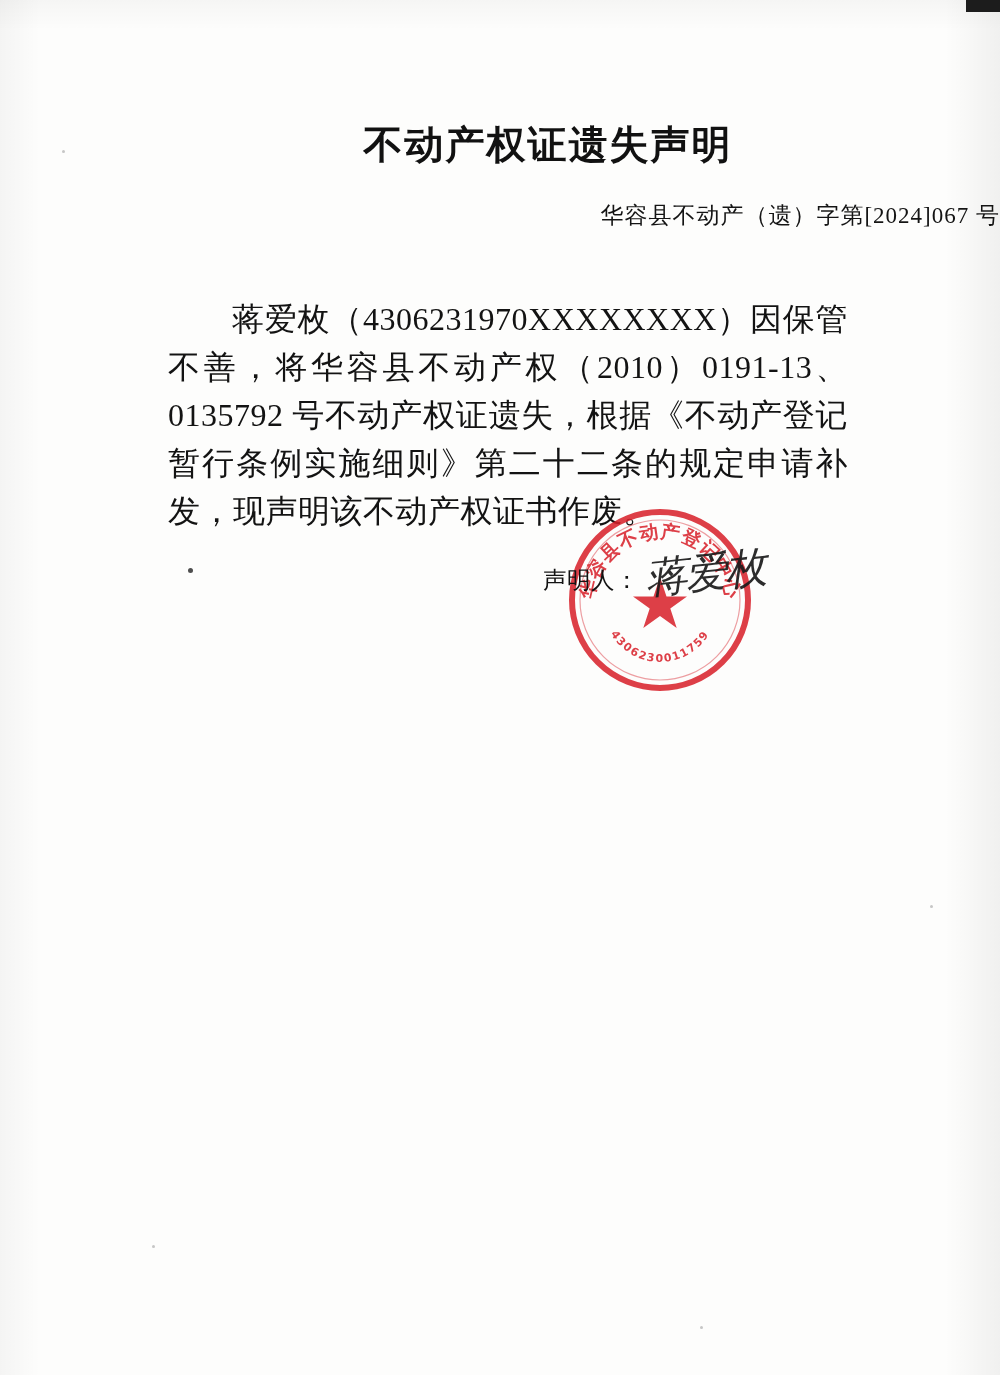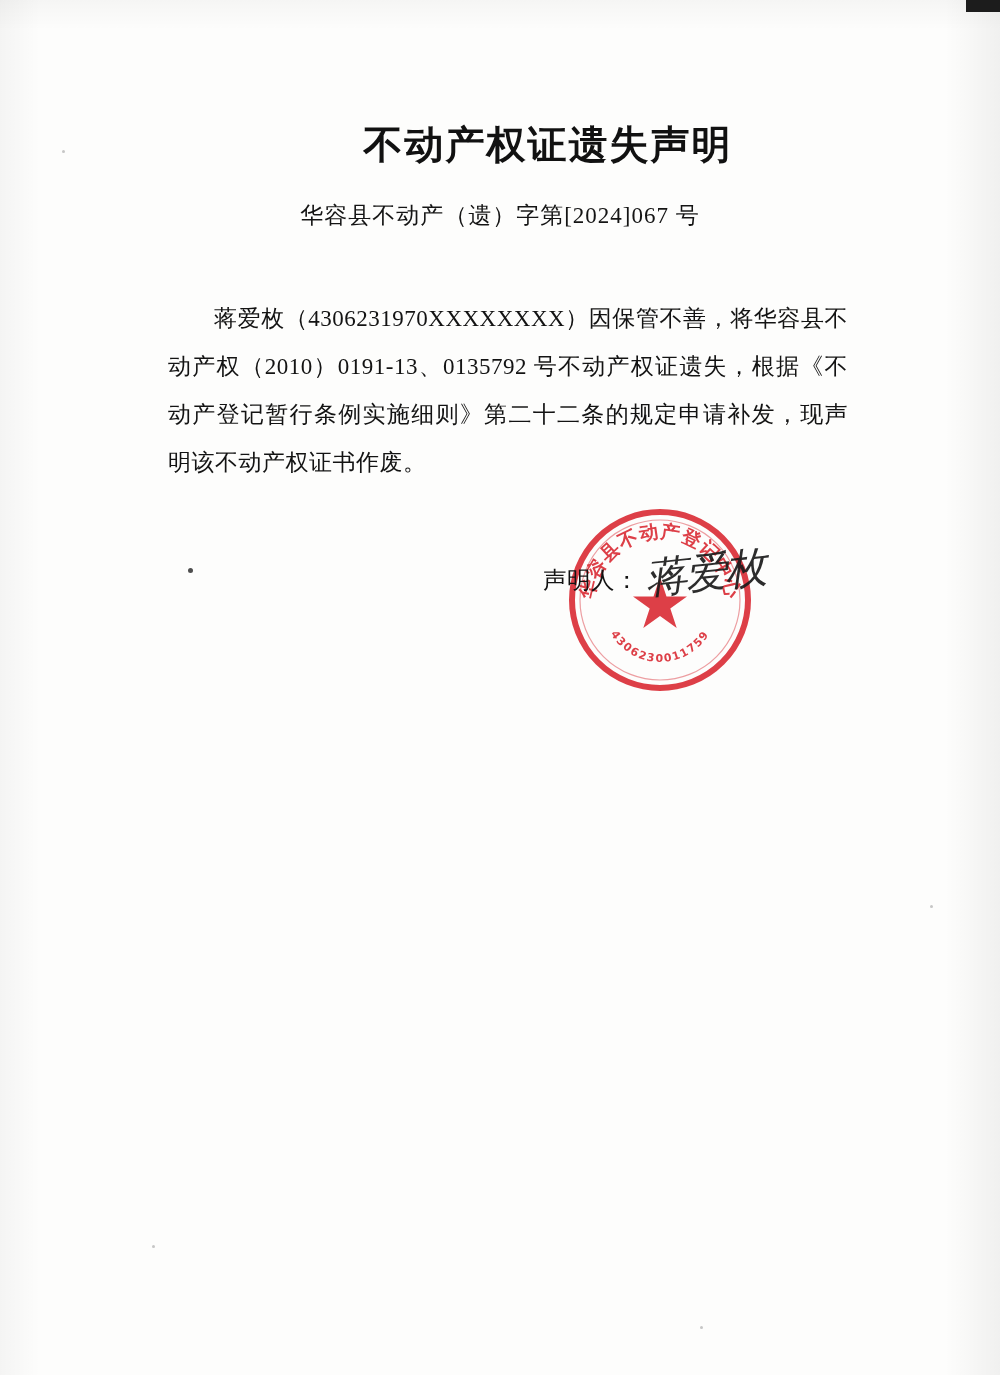--- a/index.html
+++ b/index.html
@@ -47,31 +47,31 @@
     font-size: 39px;
     letter-spacing: 2px;
     color: #111;
     padding-left: 48px;
   }
   .doc-subtitle {
     position: absolute;
     top: 200px;
     left: 0;
     width: 1000px;
-    text-align: center;
+    text-align: right;
     font-size: 23px;
     letter-spacing: 1px;
     color: #141414;
   }
   .body-text {
     position: absolute;
     top: 295px;
     left: 168px;
     width: 680px;
-    font-size: 23px;
+    font-size: 32px;
     line-height: 48px;
     text-align: justify;
     color: #131313;
   }
   .body-text p {
     margin: 0;
     text-indent: 2em;
     letter-spacing: 0.5px;
   }
   .body-text p + p {

